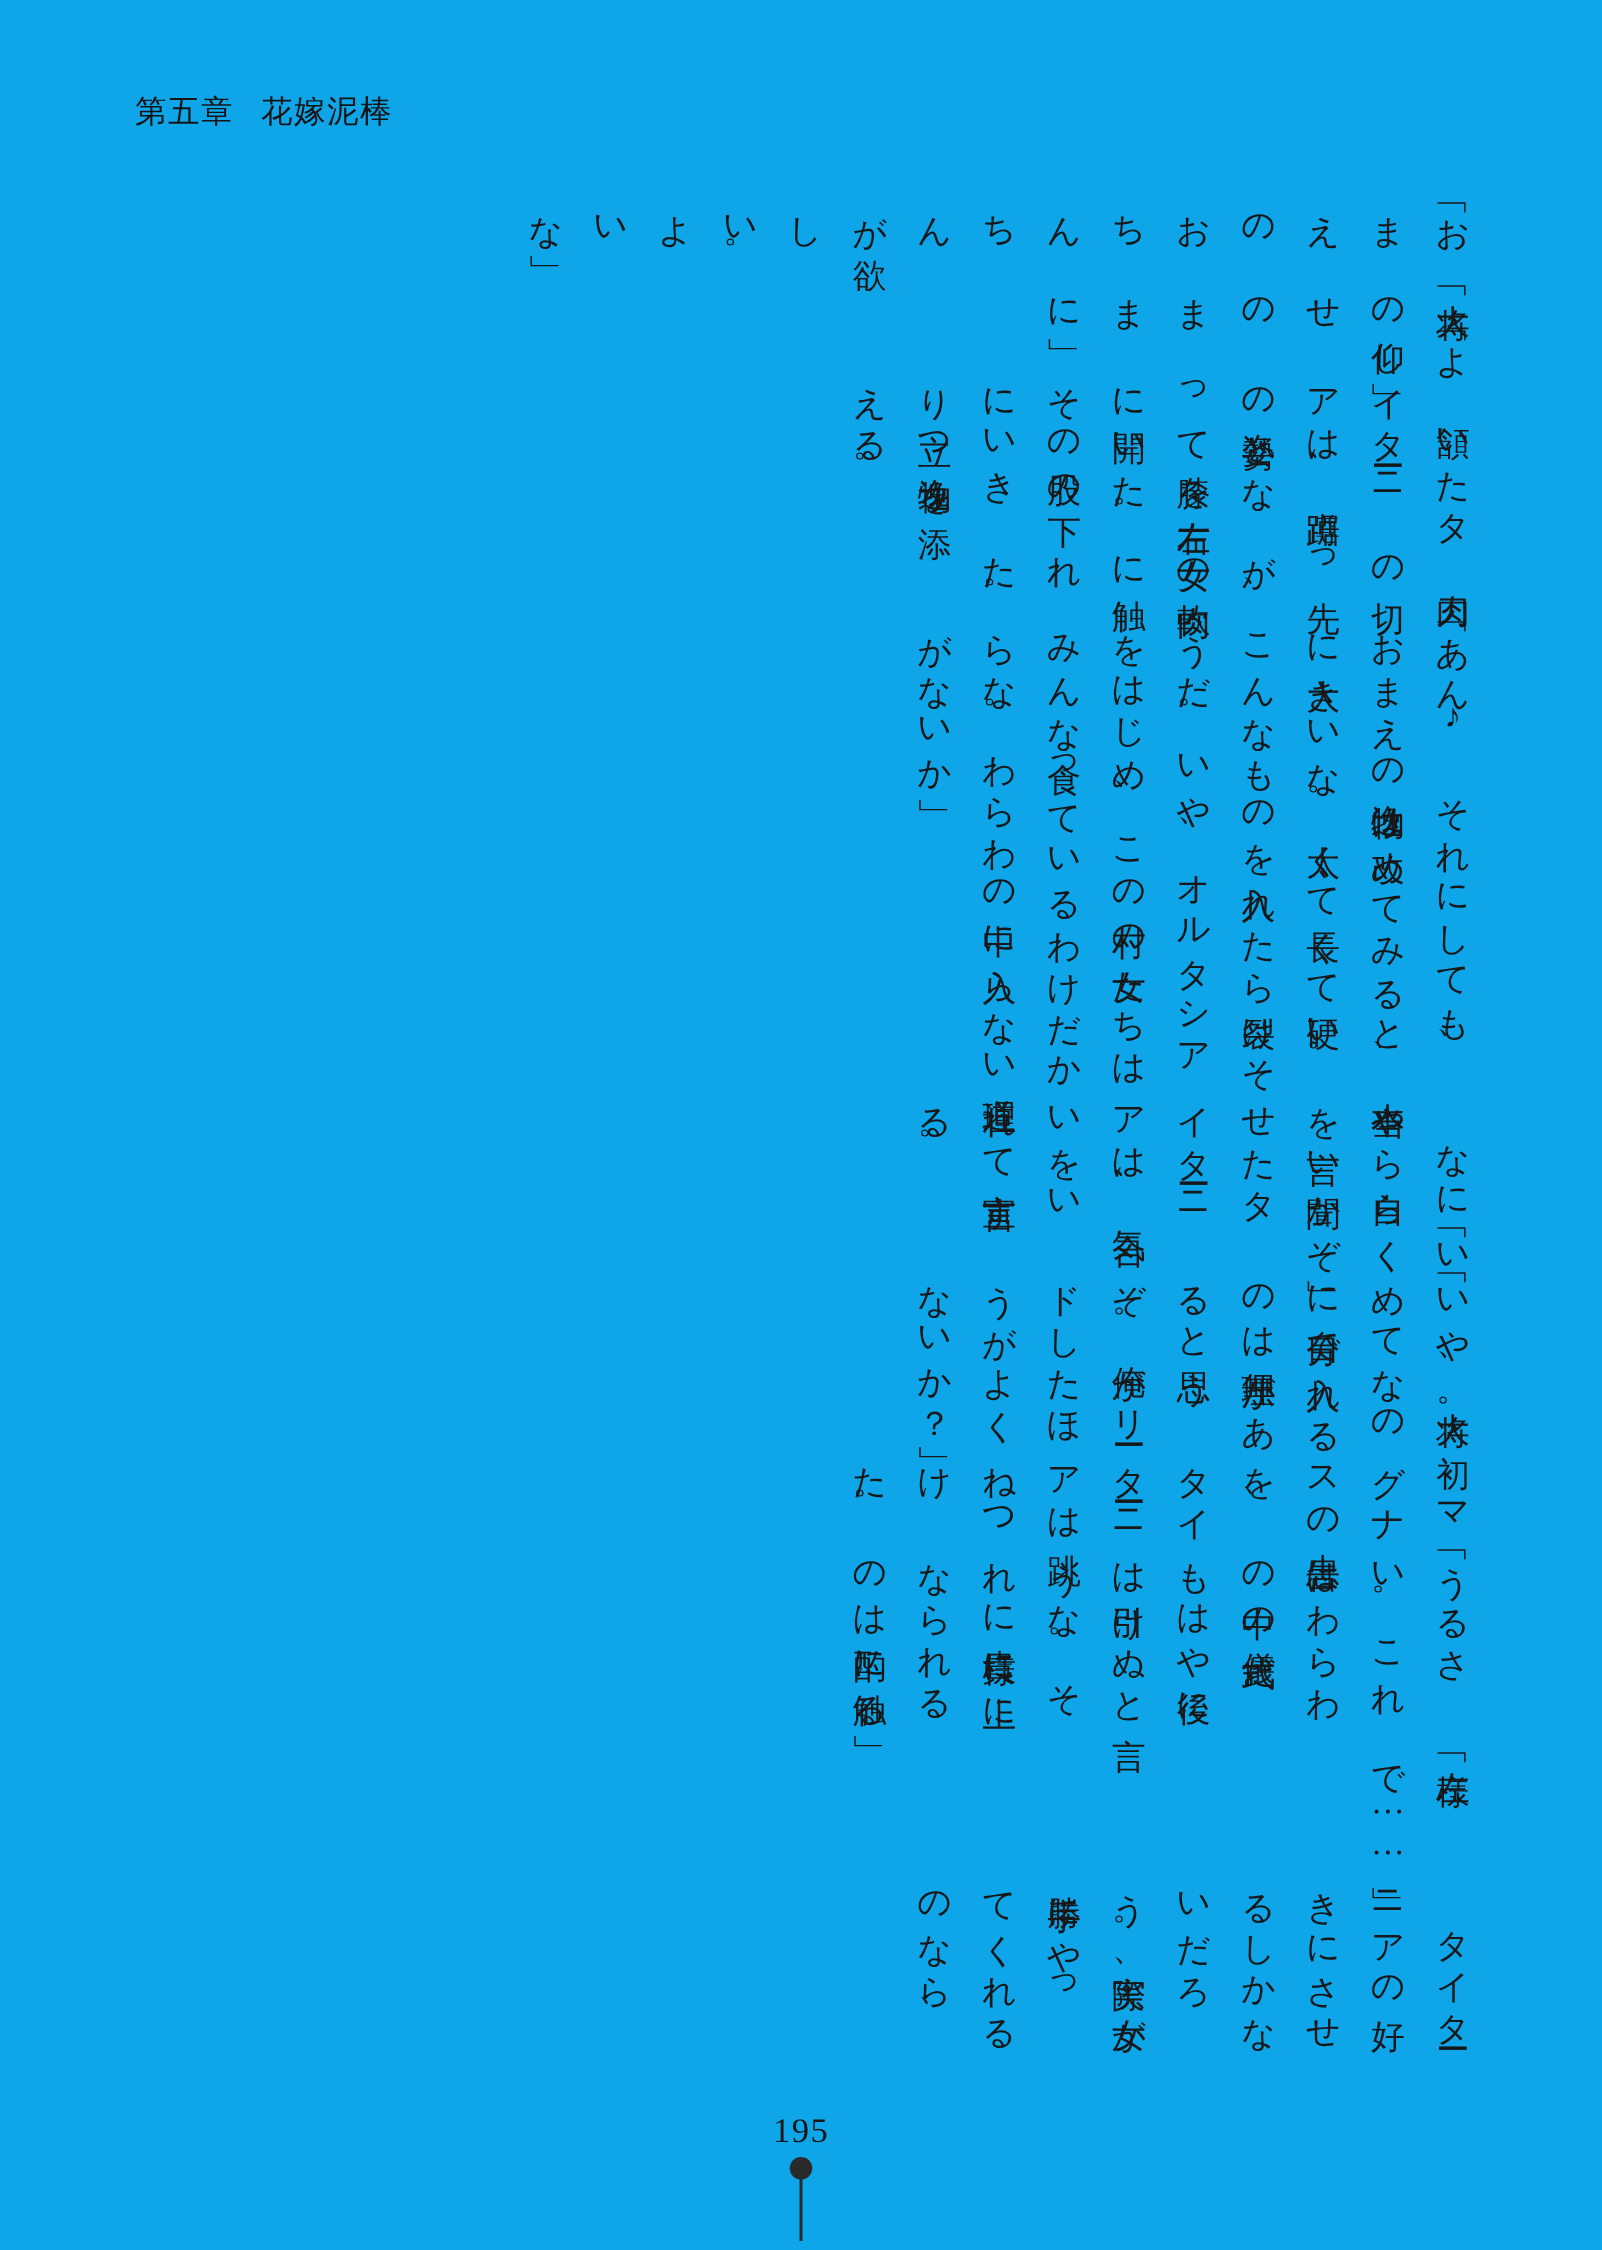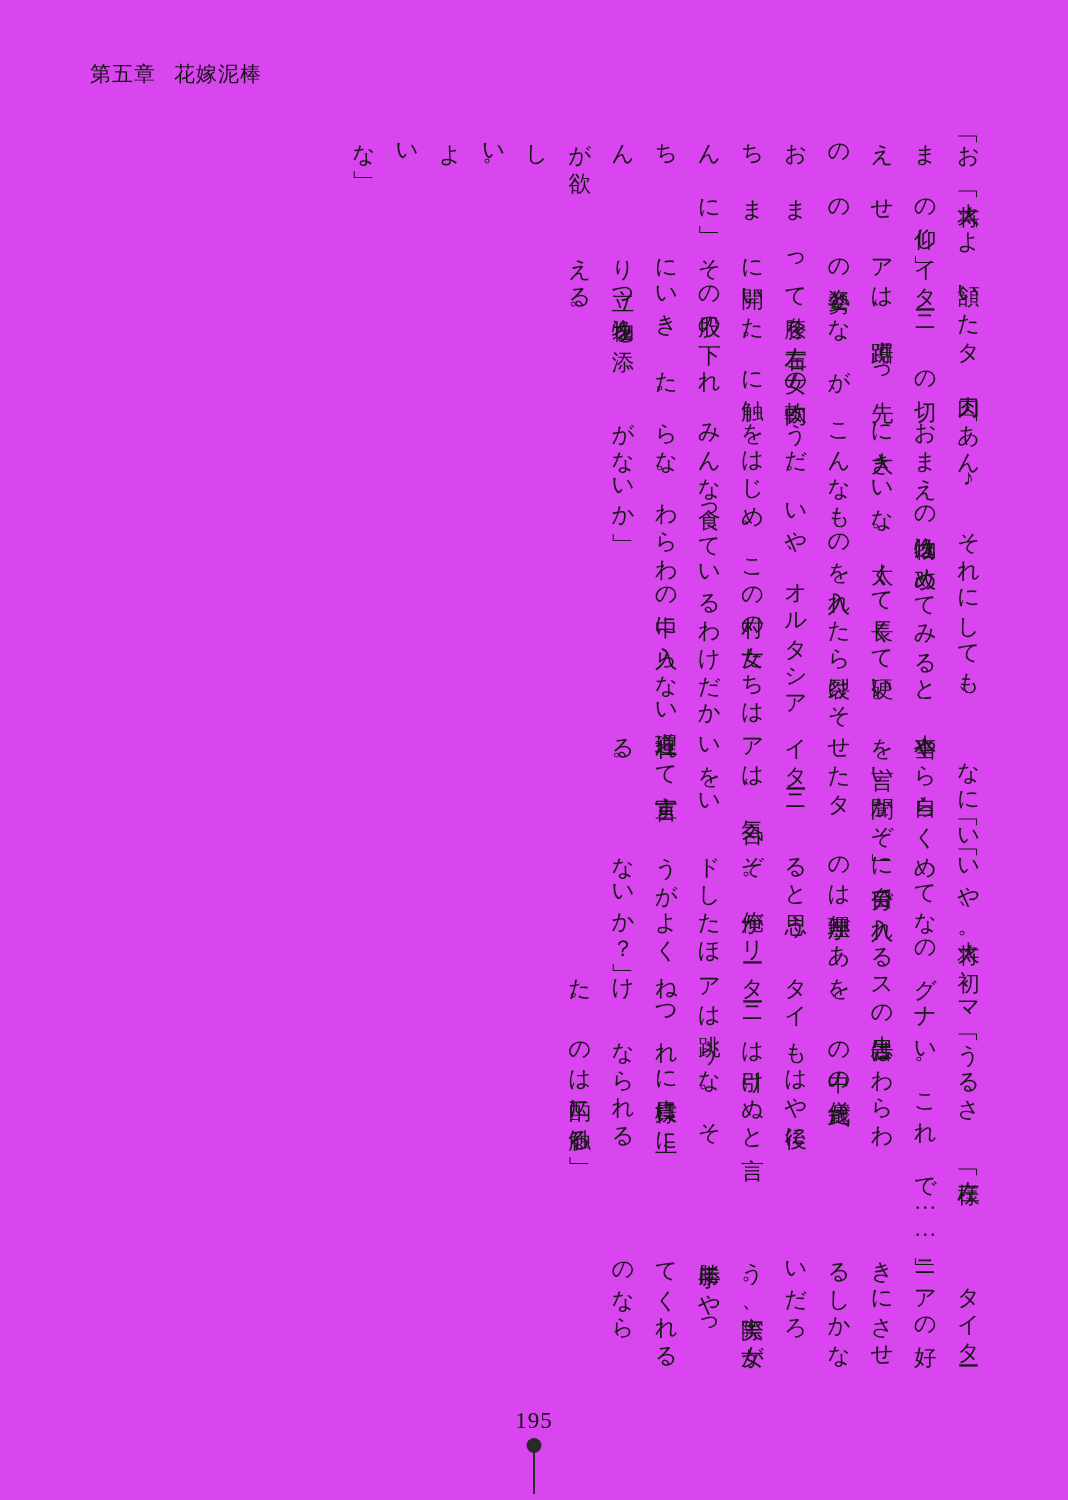--- a/index.html
+++ b/index.html
@@ -12,21 +12,21 @@
     height: 1500px;
     position: relative;
     font-family: "Liberation Serif", "DejaVu Serif", serif;
     color: #1a1a1a;
     overflow: hidden;
   }
 
   .page {
     position: absolute;
     inset: 0;
-    background: #d946ef;
+    background: #0ea5e9;
   }
 
   
   .running-head {
     position: absolute;
     top: 60px;
     left: 90px;
     font-size: 21px;
     letter-spacing: 1px;
     white-space: nowrap;

